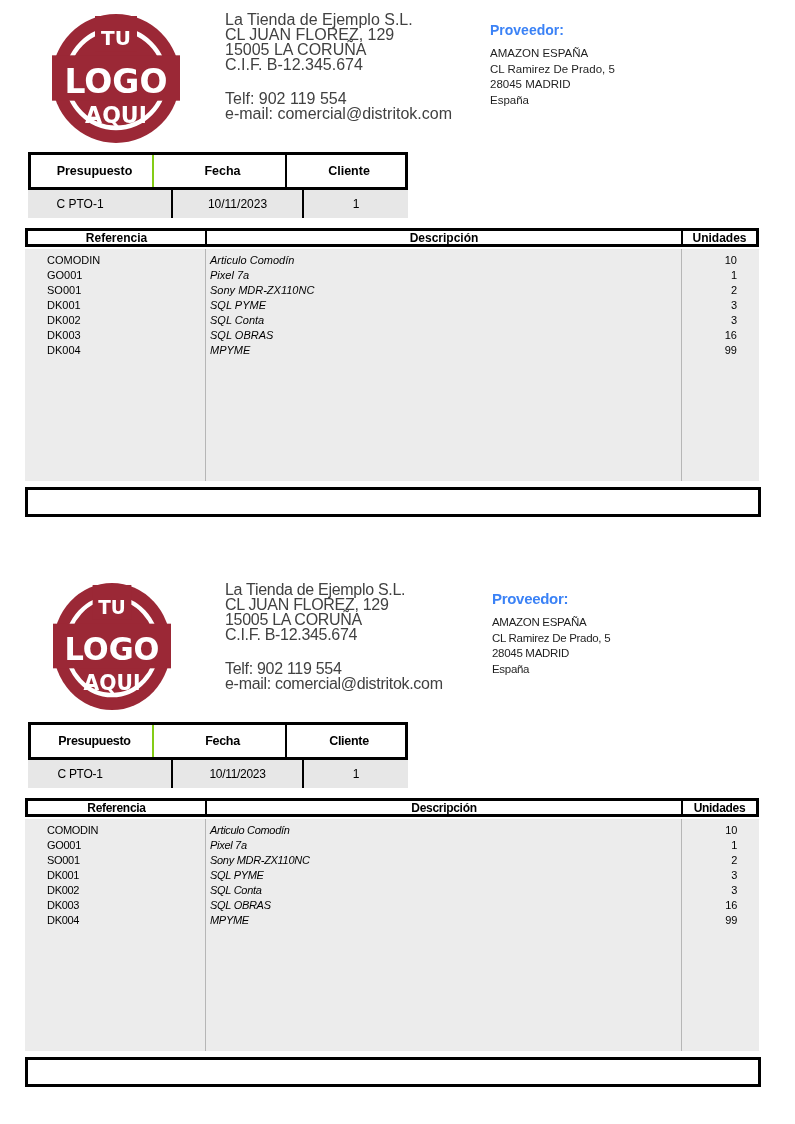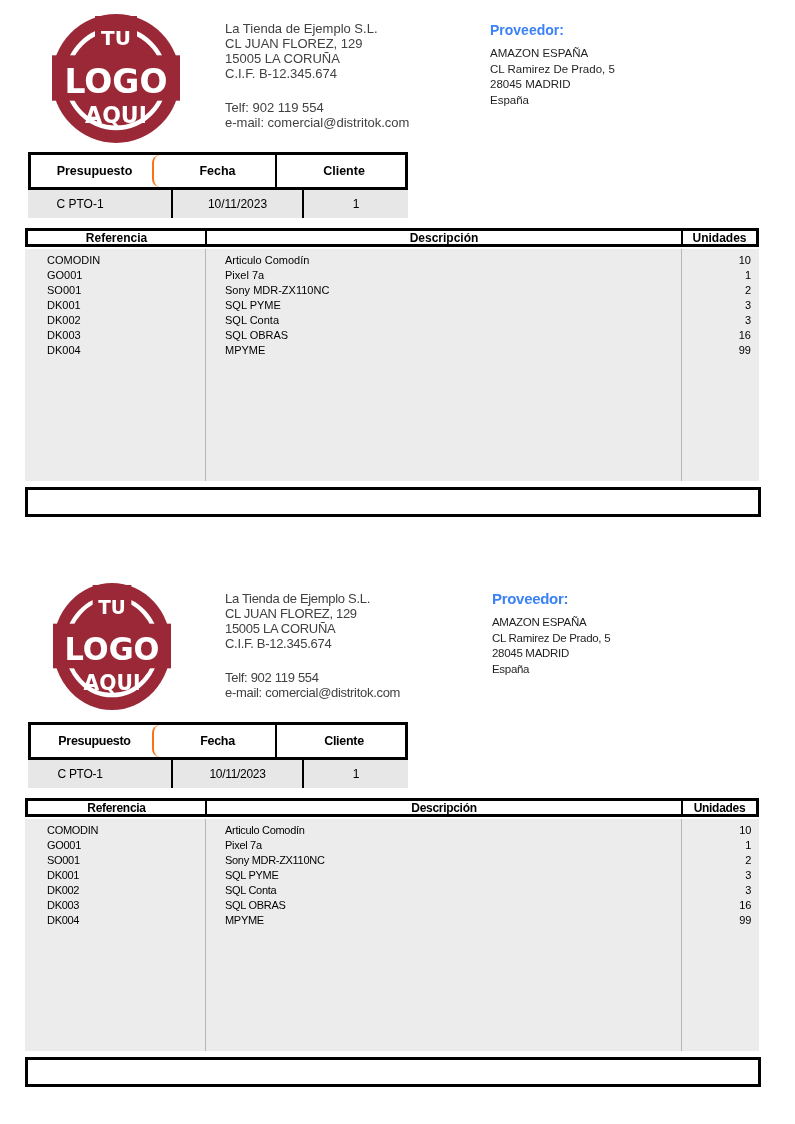--- a/index.html
+++ b/index.html
@@ -12,41 +12,41 @@
   .copy { position:absolute; left:0; width:795px; height:562px; }
   .copy-1 { top:0; }
   .copy-2 { top:570px; }
   .copy-2 .txt { letter-spacing:-0.3px; }
 
   
   .logo { position:absolute; left:52px; top:14px; width:128px; height:129px; }
   .copy-2 .logo { left:53px; top:13px; width:118px; height:127px; }
 
   
-  .company-info { position:absolute; left:225px; top:21px; font-size:13px; line-height:15px; color:#414141; }
+  .company-info { position:absolute; left:225px; top:12px; font-size:16px; line-height:15px; color:#414141; }
   .info-gap { height:19px; }
 
   
   .supplier { position:absolute; left:490px; top:22px; }
   .copy-2 .supplier { left:492px; top:20px; }
   .supplier-title { font-weight:bold; font-size:14px; color:#3b82f6; margin-bottom:8px; }
   .copy-2 .supplier-title { font-size:15px; }
   .supplier-line { font-size:11.5px; line-height:15.5px; color:#1f1f1f; }
 
   
   .summary-head {
     position:absolute; left:28px; top:152px; width:380px; height:38px;
     border:3px solid #000; background:#fff; display:flex; align-items:stretch;
   }
   .summary-head .cell {
     display:flex; align-items:center; justify-content:center;
     font-weight:bold; font-size:12.5px;padding-left:6px;
   }
   .sh-c1 { width:121px; }
-  .sh-c2 { width:123px; border-left:2px solid #f97316;border-radius:8px; }
+  .sh-c2 { width:133px; border-left:2px solid #84cc16; }
   .sh-c3 { flex:1; border-left:2px solid #000; }
 
   .summary-vals {
     position:absolute; left:28px; top:190px; width:380px; height:28px;
     background:#e7e7e7; display:flex; align-items:stretch;
   }
   .summary-vals .cell {
     display:flex; align-items:center; justify-content:center; font-size:12px;
   }
   .sv-c1 { width:104px; font-size:10px; }
@@ -71,22 +71,22 @@
     background:#ececec; padding-top:4px;
   }
   .col-sep { position:absolute; top:0; bottom:0; width:1px; background:#b6b6b6; }
   .col-sep-1 { left:180px; }
   .col-sep-2 { left:656px; }
   .item-row {
     display:grid; grid-template-columns:180px 476px 78px;
     font-size:11px; line-height:15px;
   }
   .c-ref   { padding-left:22px; }
-  .c-desc  { padding-left:20px; }
-  .c-units { text-align:right; padding-right:8px; }
+  .c-desc  { padding-left:5px;font-style:italic; }
+  .c-units { text-align:right; padding-right:22px; }
 
   
   .footer-box {
     position:absolute; left:25px; top:487px; width:736px; height:30px;
     border:3px solid #000; background:#fff;
   }
 </style>
 </head>
 <body>
 

